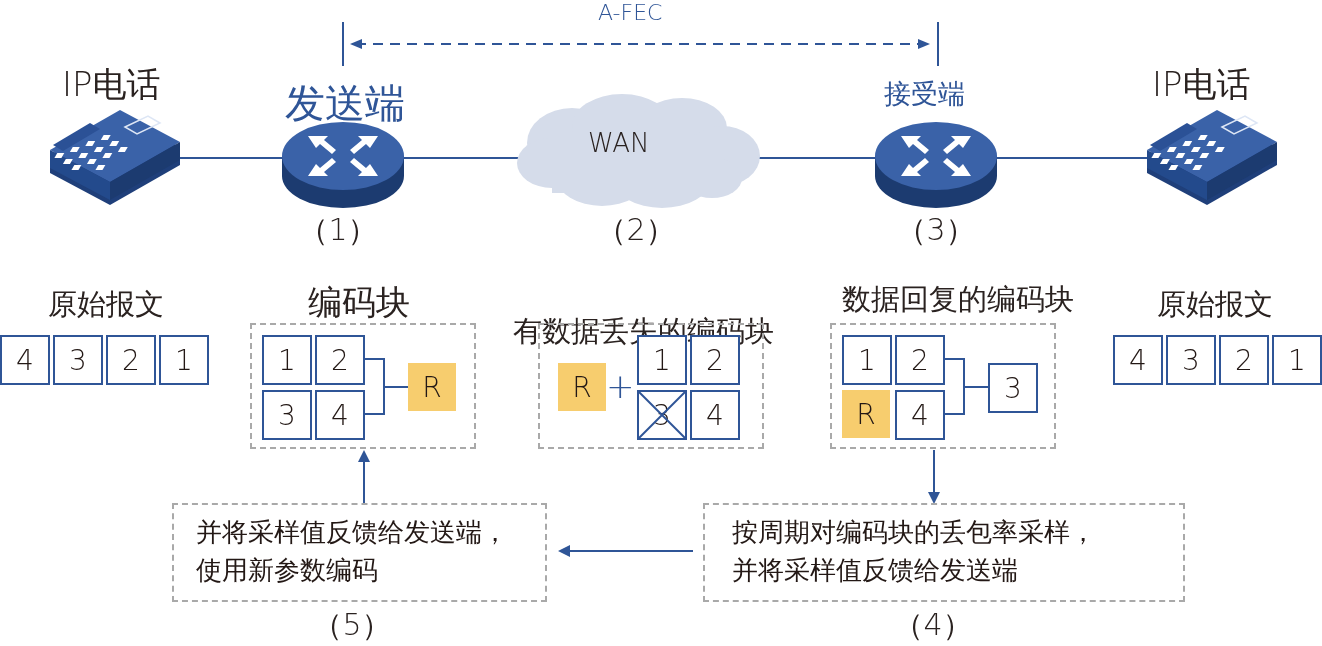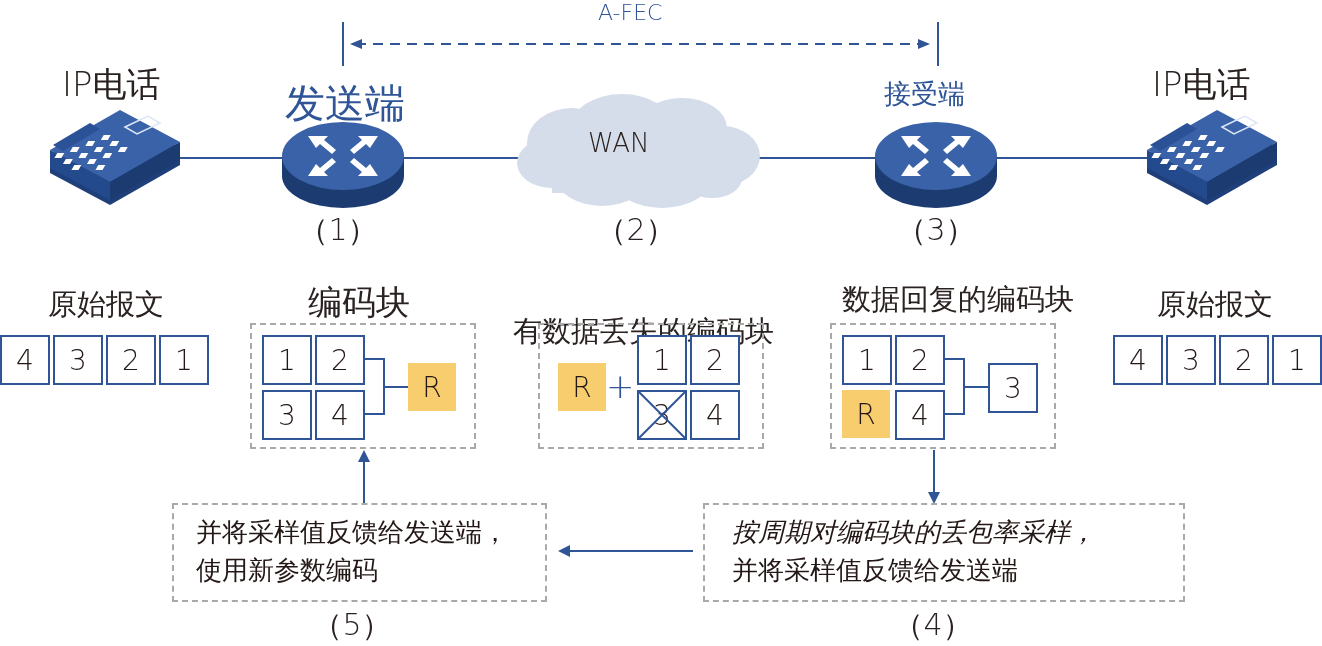--- a/index.html
+++ b/index.html
@@ -192,15 +192,15 @@
     <polygon points="364,450 358,462 370,462" fill="#2f5597"></polygon>
   </g>
 </svg>
 
 <div class="dash" style="left:172px;top:503px;width:375px;height:99px;"></div>
 <div class="body-text" style="left:196px;top:514px;">并将采样值反馈给发送端，</div>
 <div class="body-text" style="left:196px;top:552px;">使用新参数编码</div>
 <div class="txt num" style="left:312px;top:605px;">（5）</div>
 
 <div class="dash" style="left:703px;top:503px;width:482px;height:99px;"></div>
-<div class="body-text" style="left:732px;top:514px;font-style:italic;">按周期对编码块的丢包率采样，</div>
+<div class="body-text" style="left:732px;top:514px;">按周期对编码块的丢包率采样，</div>
 <div class="body-text" style="left:732px;top:552px;">并将采样值反馈给发送端</div>
 <div class="txt num" style="left:893px;top:605px;">（4）</div>
 
 </body></html>

